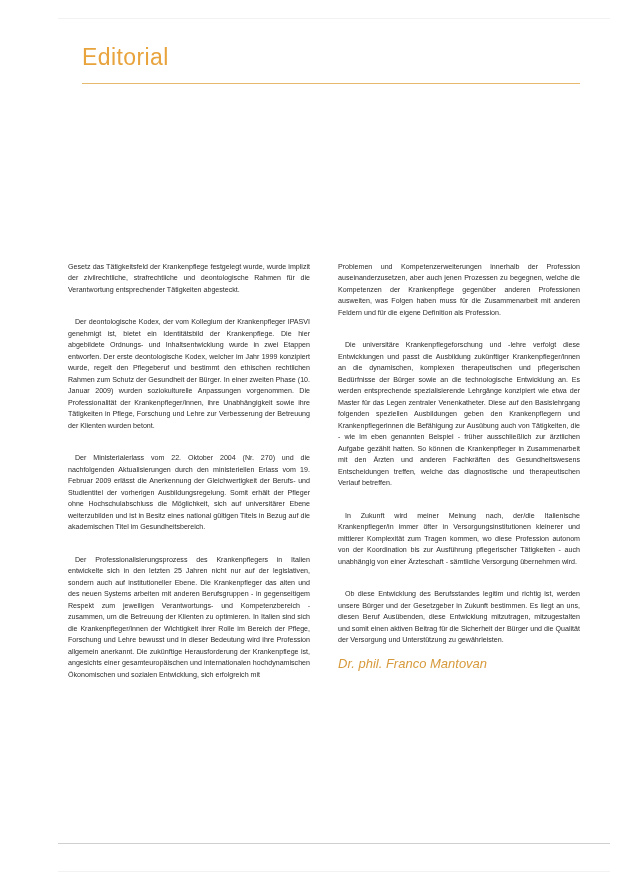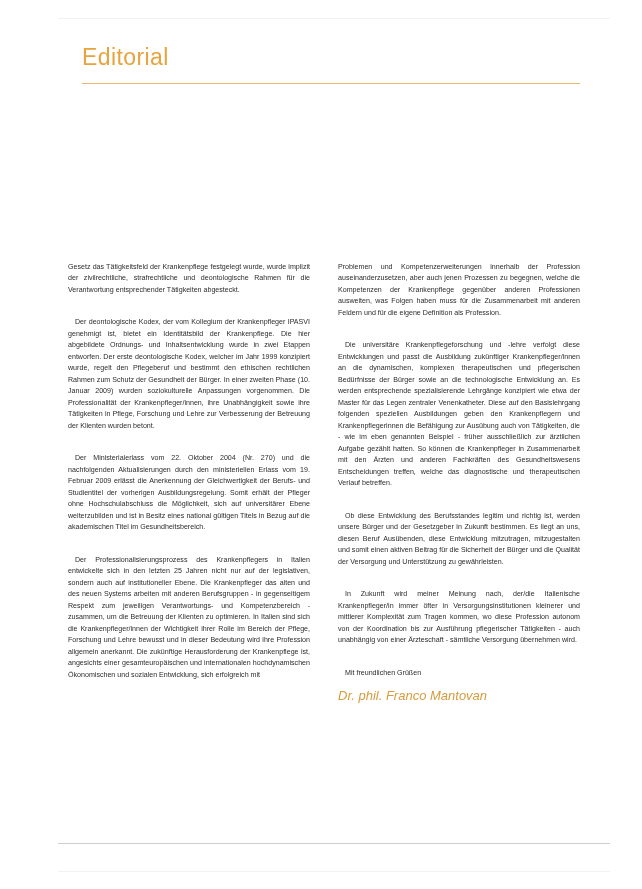--- a/index.html
+++ b/index.html
@@ -118,23 +118,22 @@
     <div class="col">
       <p>Gesetz das Tätigkeitsfeld der Krankenpflege festgelegt wurde, wurde implizit der zivilrechtliche, strafrechtliche und deontologische Rahmen für die Verantwortung entsprechender Tätigkeiten abgesteckt.</p>
       <p class="indent">Der deontologische Kodex, der vom Kollegium der Krankenpfleger IPASVI genehmigt ist, bietet ein Identitätsbild der Krankenpflege. Die hier abgebildete Ordnungs- und Inhaltsentwicklung wurde in zwei Etappen entworfen. Der erste deontologische Kodex, welcher im Jahr 1999 konzipiert wurde, regelt den Pflegeberuf und bestimmt den ethischen rechtlichen Rahmen zum Schutz der Gesundheit der Bürger. In einer zweiten Phase (10. Januar 2009) wurden soziokulturelle Anpassungen vorgenommen. Die Professionalität der Krankenpfleger/innen, ihre Unabhängigkeit sowie ihre Tätigkeiten in Pflege, Forschung und Lehre zur Verbesserung der Betreuung der Klienten wurden betont.</p>
       <p class="indent">Der Ministerialerlass vom 22. Oktober 2004 (Nr. 270) und die nachfolgenden Aktualisierungen durch den ministeriellen Erlass vom 19. Februar 2009 erlässt die Anerkennung der Gleichwertigkeit der Berufs- und Studientitel der vorherigen Ausbildungsregelung. Somit erhält der Pfleger ohne Hochschulabschluss die Möglichkeit, sich auf universitärer Ebene weiterzubilden und ist in Besitz eines national gültigen Titels in Bezug auf die akademischen Titel im Gesundheitsbereich.</p>
       <p class="indent">Der Professionalisierungsprozess des Krankenpflegers in Italien entwickelte sich in den letzten 25 Jahren nicht nur auf der legislativen, sondern auch auf institutioneller Ebene. Die Krankenpfleger das alten und des neuen Systems arbeiten mit anderen Berufsgruppen - in gegenseitigem Respekt zum jeweiligen Verantwortungs- und Kompetenzbereich - zusammen, um die Betreuung der Klienten zu optimieren. In Italien sind sich die Krankenpfleger/innen der Wichtigkeit ihrer Rolle im Bereich der Pflege, Forschung und Lehre bewusst und in dieser Bedeutung wird ihre Profession allgemein anerkannt. Die zukünftige Herausforderung der Krankenpflege ist, angesichts einer gesamteuropäischen und internationalen hochdynamischen Ökonomischen und sozialen Entwicklung, sich erfolgreich mit</p>
     </div>
 
     <div class="col">
       <p>Problemen und Kompetenzerweiterungen innerhalb der Profession auseinanderzusetzen, aber auch jenen Prozessen zu begegnen, welche die Kompetenzen der Krankenpflege gegenüber anderen Professionen ausweiten, was Folgen haben muss für die Zusammenarbeit mit anderen Feldern und für die eigene Definition als Profession.</p>
       <p class="indent">Die universitäre Krankenpflegeforschung und -lehre verfolgt diese Entwicklungen und passt die Ausbildung zukünftiger Krankenpfleger/innen an die dynamischen, komplexen therapeutischen und pflegerischen Bedürfnisse der Bürger sowie an die technologische Entwicklung an. Es werden entsprechende spezialisierende Lehrgänge konzipiert wie etwa der Master für das Legen zentraler Venenkatheter. Diese auf den Basislehrgang folgenden speziellen Ausbildungen geben den Krankenpflegern und Krankenpflegerinnen die Befähigung zur Ausübung auch von Tätigkeiten, die - wie im eben genannten Beispiel - früher ausschließlich zur ärztlichen Aufgabe gezählt hatten. So können die Krankenpfleger in Zusammenarbeit mit den Ärzten und anderen Fachkräften des Gesundheitswesens Entscheidungen treffen, welche das diagnostische und therapeutischen Verlauf betreffen.</p>
+      <p class="indent">In Zukunft wird meiner Meinung nach, der/die Italienische Krankenpfleger/in immer öfter in Versorgungsinstitutionen kleinerer und mittlerer Komplexität zum Tragen kommen, wo diese Profession autonom von der Koordination bis zur Ausführung pflegerischer Tätigkeiten - auch unabhängig von einer Ärzteschaft - sämtliche Versorgung übernehmen wird.</p>
       <p class="indent">Ob diese Entwicklung des Berufsstandes legitim und richtig ist, werden unsere Bürger und der Gesetzgeber in Zukunft bestimmen. Es liegt an uns, diesen Beruf Ausübenden, diese Entwicklung mitzutragen, mitzugestalten und somit einen aktiven Beitrag für die Sicherheit der Bürger und die Qualität der Versorgung und Unterstützung zu gewährleisten.</p>
-      <p class="indent">In Zukunft wird meiner Meinung nach, der/die Italienische Krankenpfleger/in immer öfter in Versorgungsinstitutionen kleinerer und mittlerer Komplexität zum Tragen kommen, wo diese Profession autonom von der Koordination bis zur Ausführung pflegerischer Tätigkeiten - auch unabhängig von einer Ärzteschaft - sämtliche Versorgung übernehmen wird.</p>
-      <p class="indent">Mit freundlichen Grüßen</p>
       <p class="signature">Dr. phil. Franco Mantovan</p>
     </div>
 
   </div>
 
   <div class="footer-rule"></div>
   <div class="footer">
     
     
     

